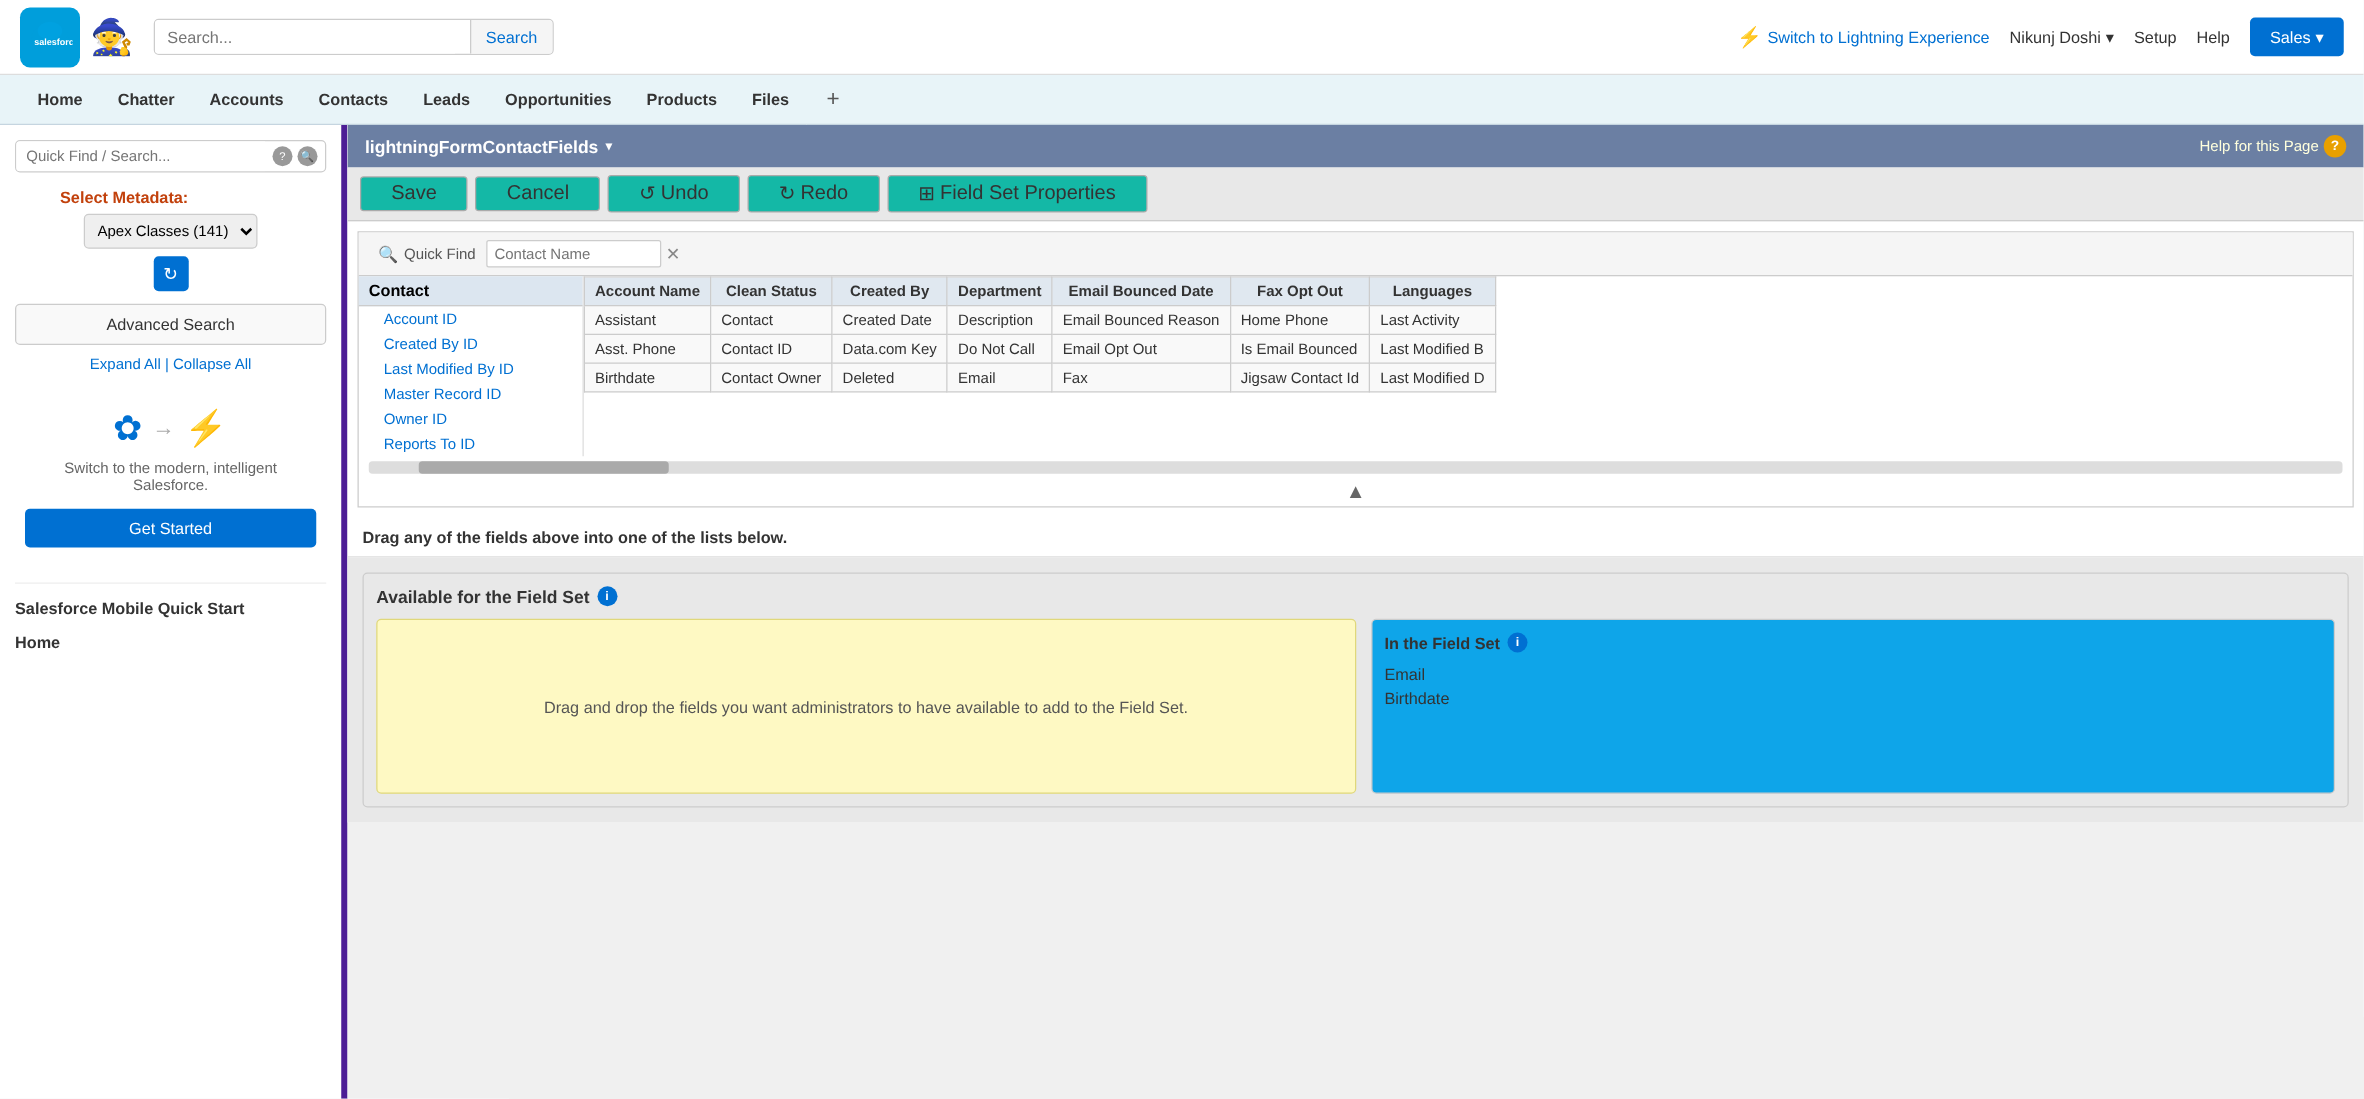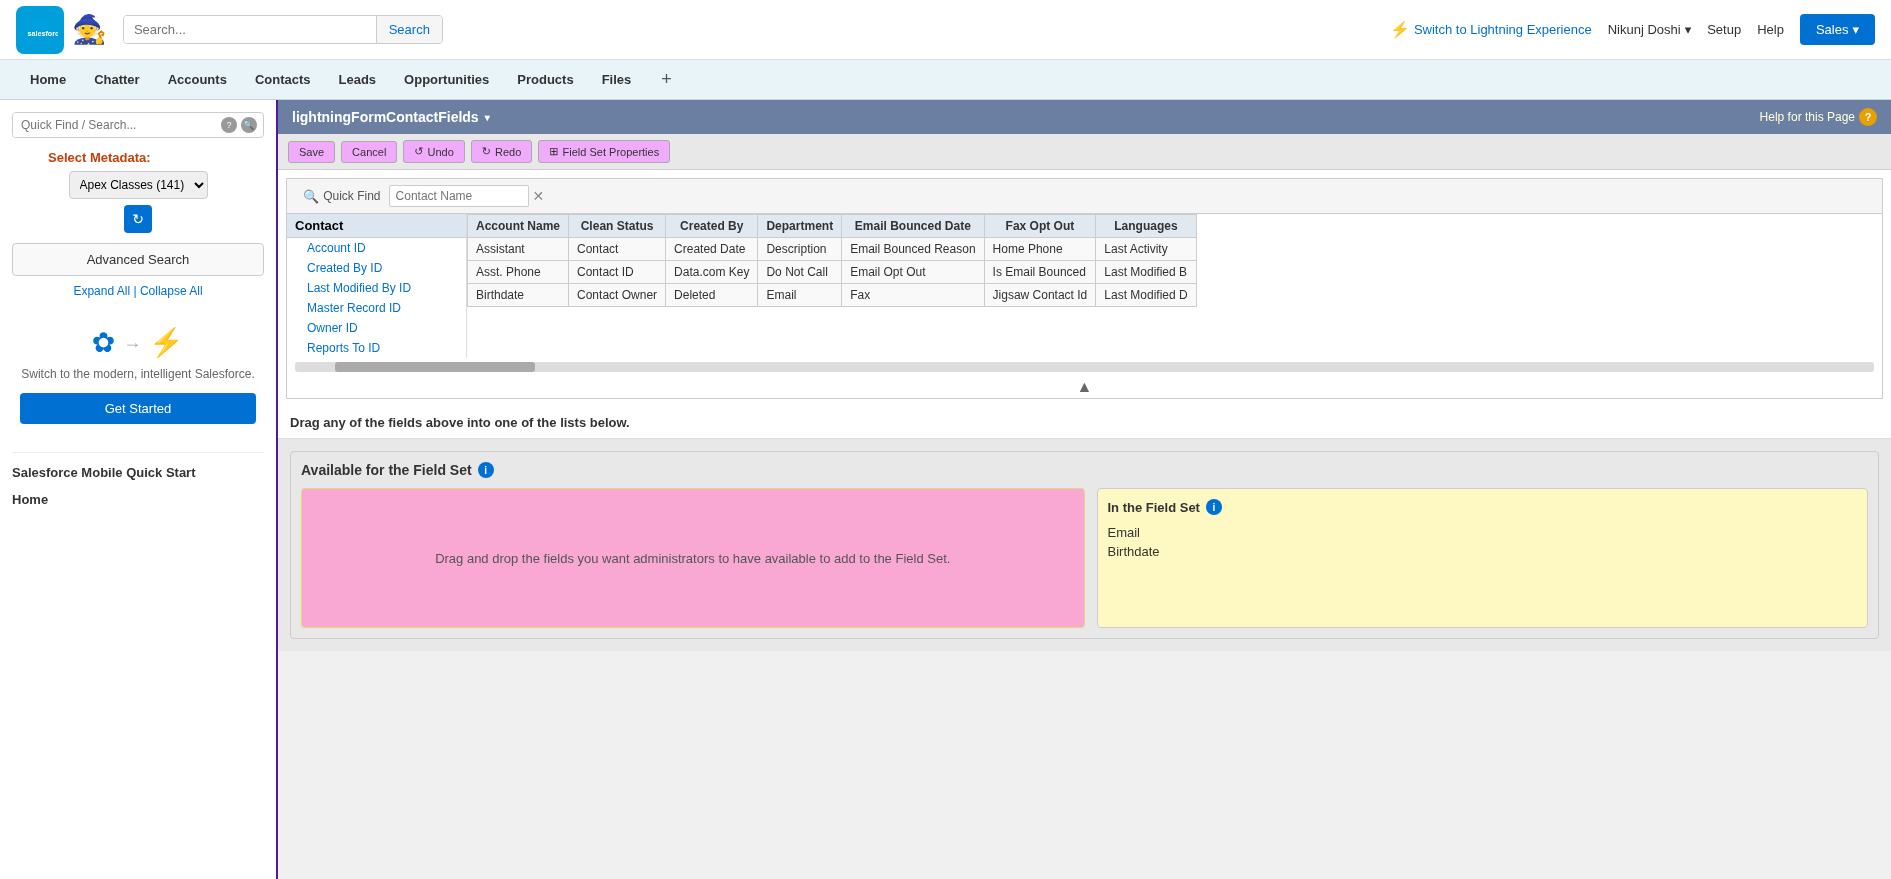--- a/index.html
+++ b/index.html
@@ -62,21 +62,21 @@
       font-size: 13px; font-weight: 600; cursor: pointer;
     }
     .main-nav .plus { font-size: 18px; cursor: pointer; color: #555; }
 
     
     .body-layout { display: flex; height: calc(100vh - 100px); }
 
     
     .sidebar {
       width: 278px; min-width: 278px;
-      background: #fff; border-right: 2px solid #4c1d95;
+      background: #fff; border-right: 5px solid #4c1d95;
       padding: 12px; overflow-y: auto;
     }
     .quick-find-bar {
       display: flex; align-items: center;
       border: 1px solid #ccc; border-radius: 4px; overflow: hidden; margin-bottom: 12px;
     }
     .quick-find-bar input {
       flex: 1; border: none; outline: none; padding: 5px 8px; font-size: 12px;
     }
     .quick-find-icons { display: flex; gap: 4px; padding: 0 6px; }
@@ -131,22 +131,22 @@
     .editor-title { font-size: 14px; font-weight: bold; display: flex; align-items: center; gap: 6px; }
     .dropdown-arrow { font-size: 10px; cursor: pointer; }
     .help-link-header { color: #ffd; font-size: 12px; cursor: pointer; display: flex; align-items: center; gap: 4px; }
 
     
     .editor-toolbar {
       background: #e8e8e8; border-bottom: 1px solid #ccc;
       display: flex; align-items: center; padding: 6px 10px; gap: 6px;
     }
     .tb-btn {
-      border: 1px solid #aaa; background: #f0abfc; border-radius: 3px;
-      padding: 4px 10px; font-size: 11px; cursor: pointer; color: #333;
+      border: 1px solid #aaa; background: #14b8a6; border-radius: 3px;
+      padding: 4px 24px; font-size: 16px; cursor: pointer; color: #333;
     }
     .tb-btn-icon { display: flex; align-items: center; gap: 4px; }
 
     
     .fields-panel { border: 1px solid #ccc; margin: 8px; }
     .quick-find-field {
       display: flex; align-items: center; gap: 4px; margin: 0 8px 0 8px;
     }
     .quick-find-field .qf-icon { color: #888; }
     .quick-find-field input {
@@ -193,27 +193,27 @@
       font-size: 14px; font-weight: bold; color: #333; margin-bottom: 10px;
       display: flex; align-items: center; gap: 6px;
     }
     .info-icon {
       width: 16px; height: 16px; border-radius: 50%; background: #0070d2;
       color: white; font-size: 10px; display: inline-flex; align-items: center; justify-content: center;
       cursor: pointer;
     }
     .two-col { display: flex; gap: 12px; }
     .drop-zone-available {
-      flex: 1; background: #f9a8d4; border: 1px solid #e0d87a;
+      flex: 1; background: #fef9c3; border: 1px solid #e0d87a;
       border-radius: 4px; padding: 16px; min-height: 100px;
       font-size: 13px; color: #555; display: flex; align-items: center; justify-content: center;
       text-align: center;
     }
     .in-field-set-box {
-      flex: 1; background: #fef9c3; border: 1px solid #ccc; border-radius: 4px; padding: 10px;
+      flex: 1; background: #0ea5e9; border: 1px solid #ccc; border-radius: 4px; padding: 10px;
       min-height: 140px;
     }
     .in-field-set-title {
       font-size: 13px; font-weight: bold; color: #333; margin-bottom: 8px;
       display: flex; align-items: center; gap: 6px;
     }
     .field-set-item {
       font-size: 13px; color: #333; padding: 2px 0;
     }
   </style>

